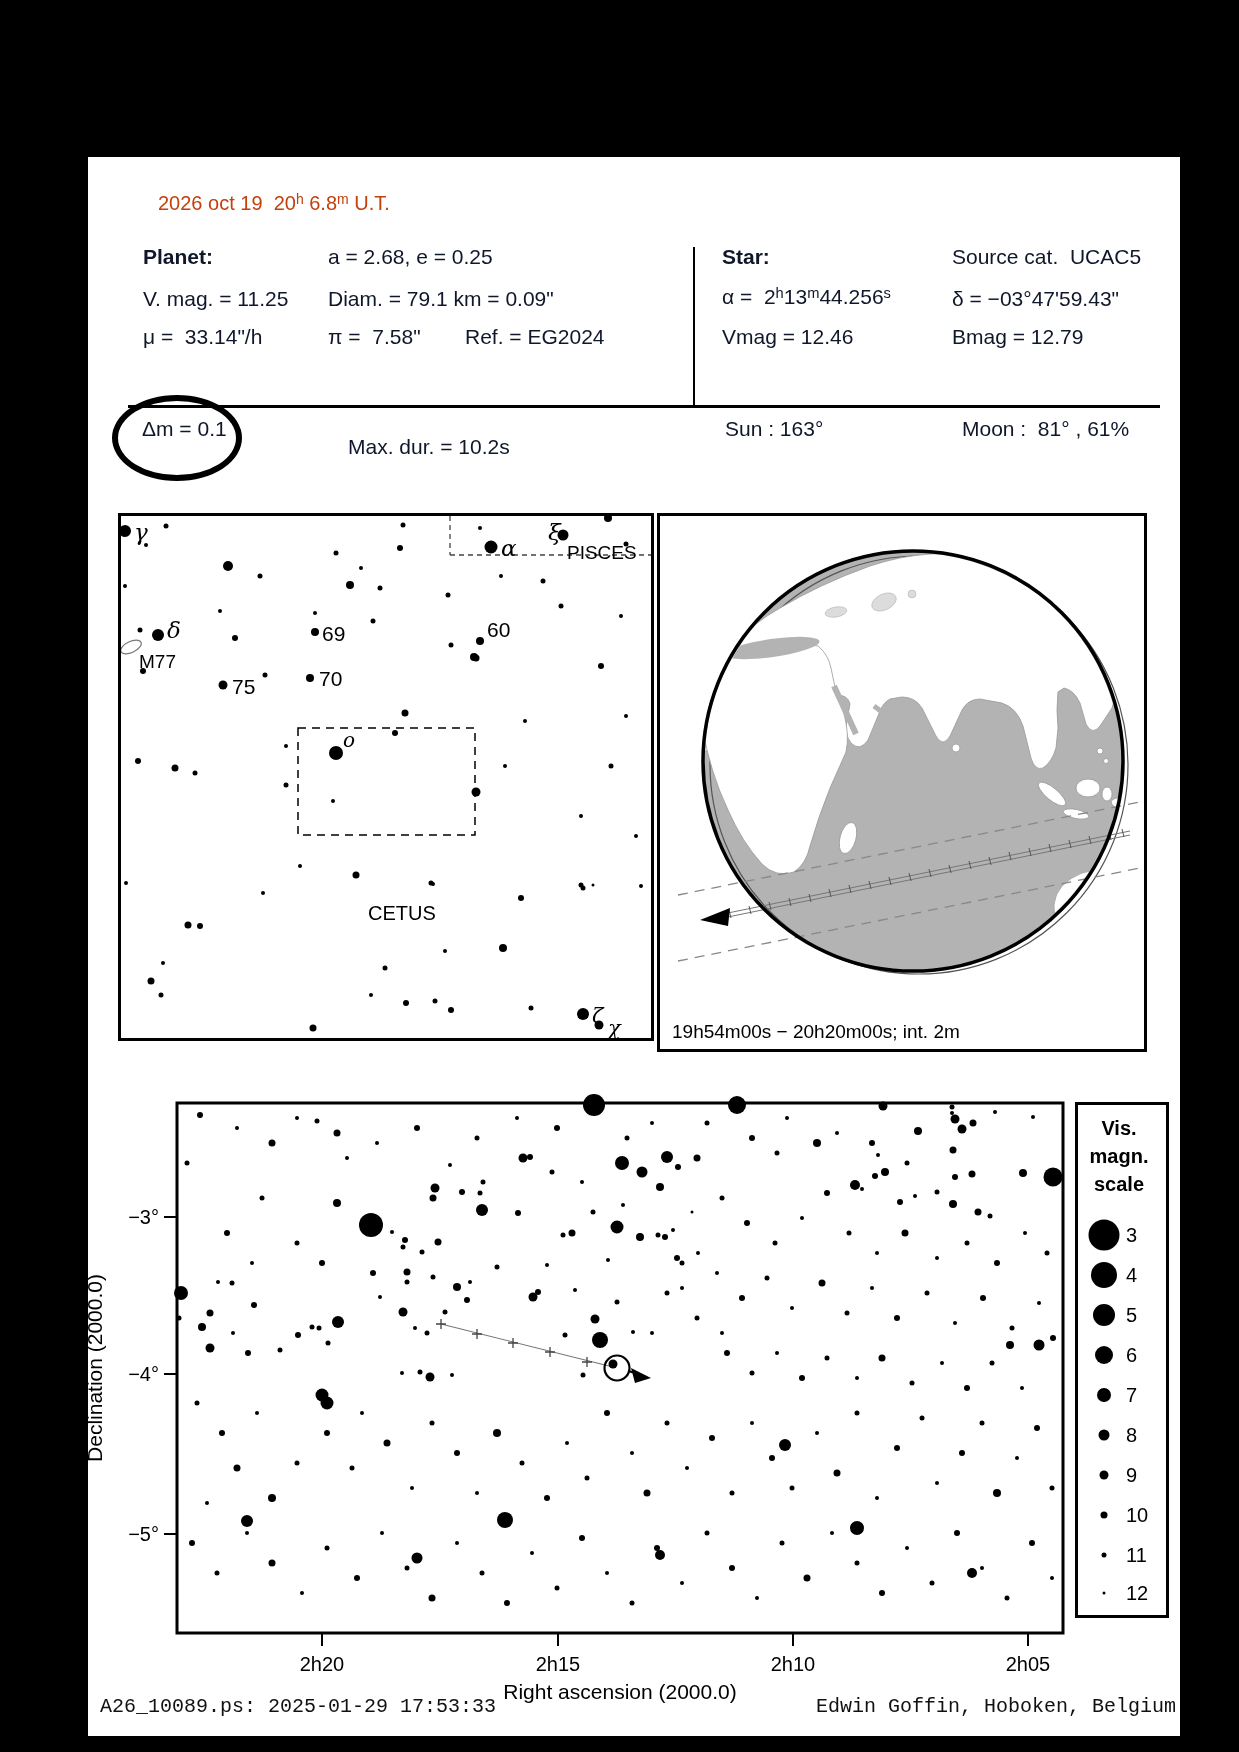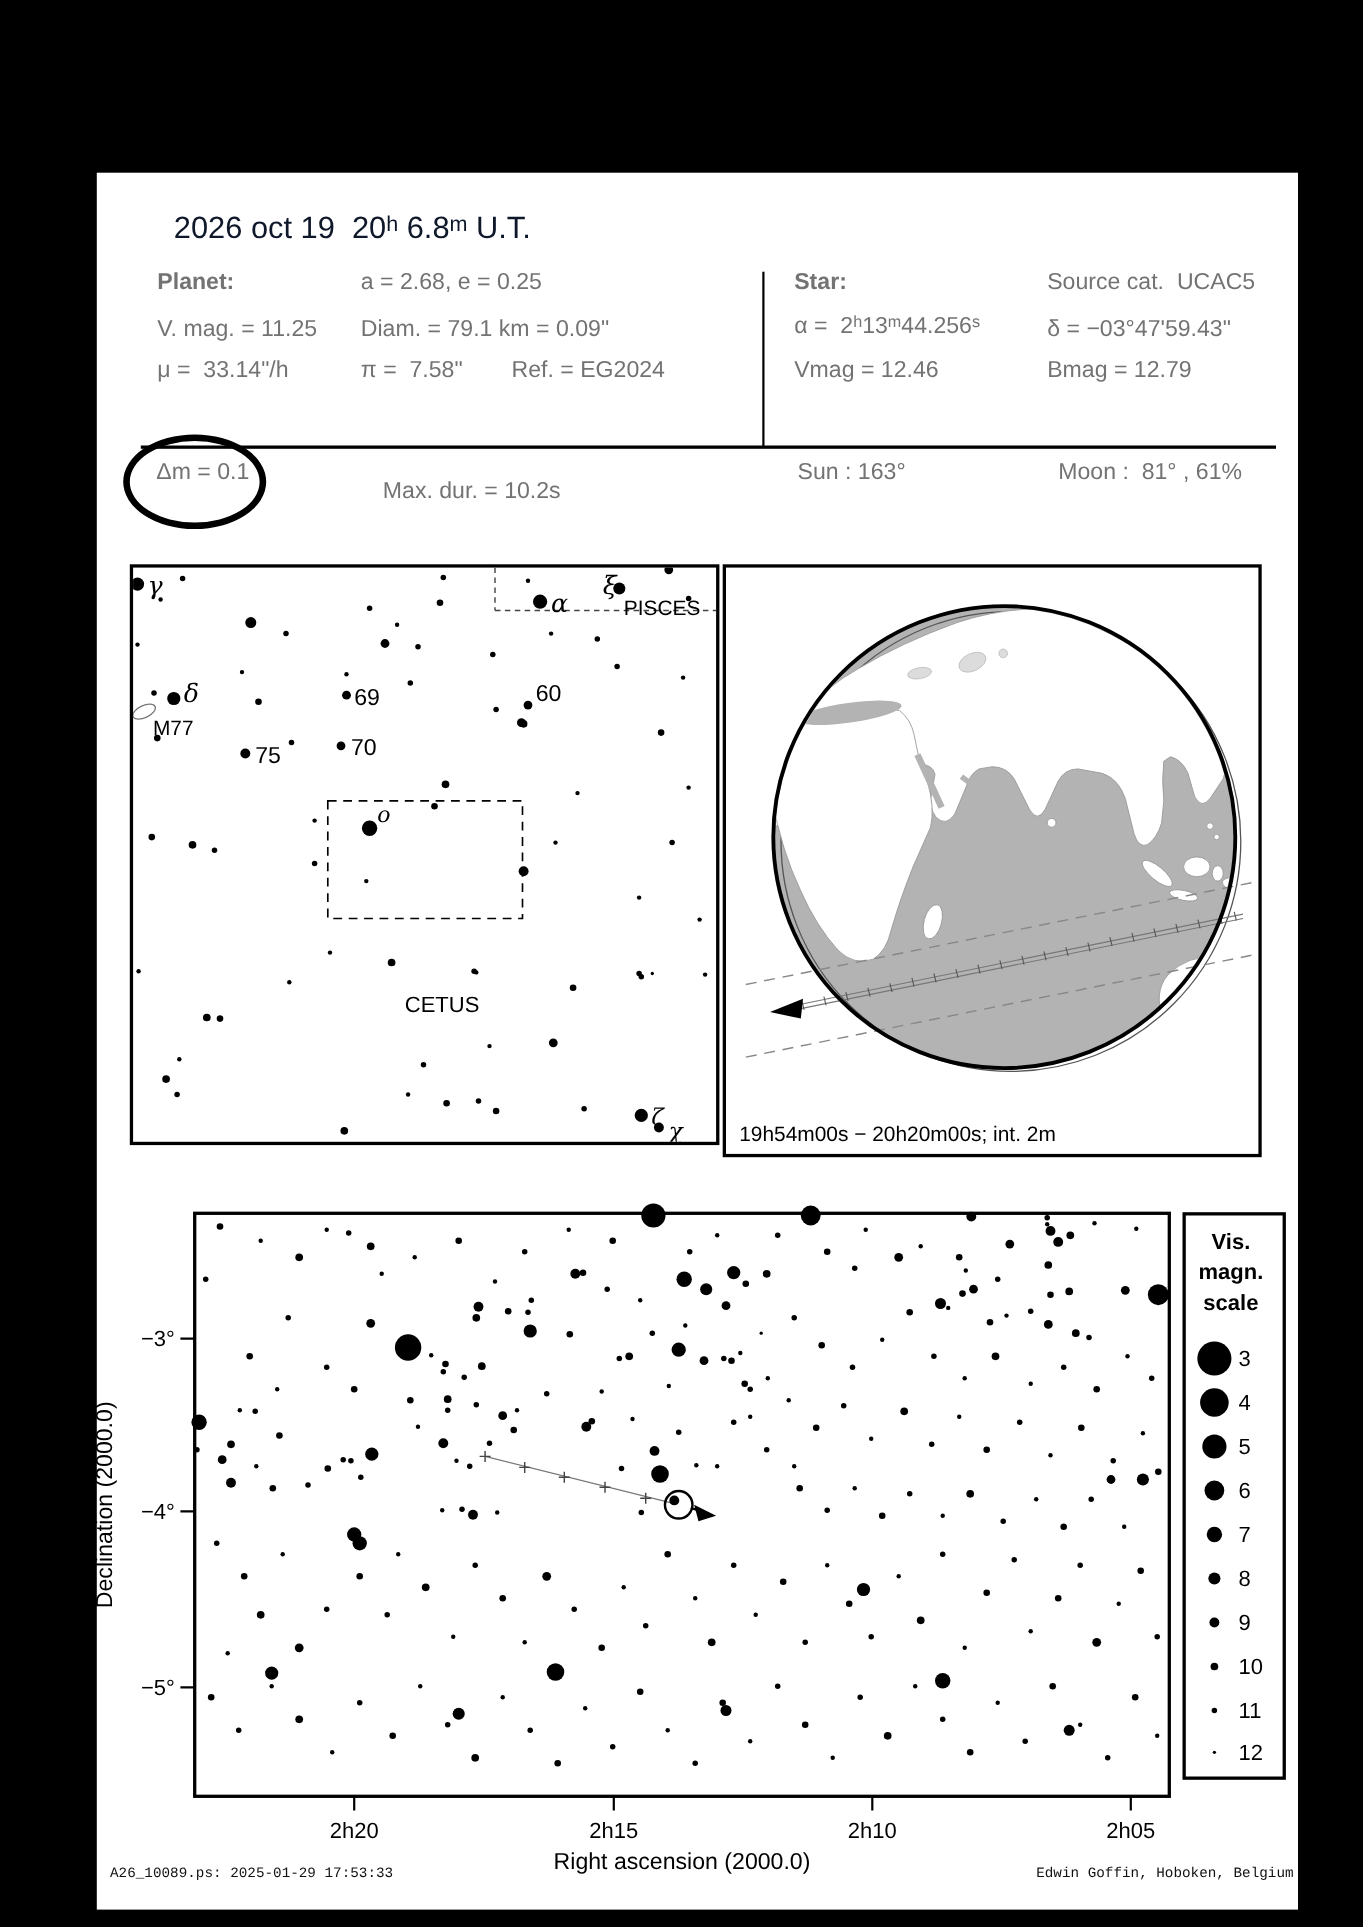--- a/index.html
+++ b/index.html
@@ -1,34 +1,34 @@
 <!DOCTYPE html>
 <html><head>
 <meta charset="utf-8">
 <style>
   html,body{margin:0;padding:0;background:#000;}
   body{width:1239px;height:1752px;position:relative;font-family:"Liberation Sans",sans-serif;}
   #canvas{position:absolute;left:0;top:0;width:1239px;height:1752px;background:#000;overflow:hidden;}
   #page{position:absolute;left:88px;top:157px;width:1092px;height:1579px;background:#fff;}
   .abs{position:absolute;white-space:pre;}
-  .t21{font-size:21px;color:#737373;}
+  .t21{font-size:21px;color:#0f172a;}
   .bold{font-weight:bold;}
   #title{left:45px;top:-4px;font-size:34px;font-weight:bold;letter-spacing:.5px;color:#000;}
-  #subtitle{left:70px;top:34px;font-size:28px;color:#0f172a;}
+  #subtitle{left:70px;top:34px;font-size:20px;color:#c2410c;}
   #subtitle sup,.supline sup{font-size:70%;vertical-align:6px;}
   .vdiv{position:absolute;left:605px;top:90px;width:2px;height:160px;background:#000;}
   .hrule{position:absolute;left:40px;top:248px;width:1032px;height:3px;background:#000;}
   .dm-ellipse{position:absolute;left:24px;top:238px;width:118px;height:74px;border:6px solid #000;border-radius:50%;}
   .panel{position:absolute;border:3px solid #000;background:#fff;}
   #finder-box{left:30px;top:356px;width:530px;height:522px;}
   #globe-box{left:569px;top:356px;width:484px;height:533px;}
   #globe-caption{position:absolute;left:12px;bottom:6px;font-size:19px;color:#000;}
   #legend-box{left:987px;top:945px;width:88px;height:510px;}
   #chart-svg{position:absolute;left:-10px;top:936px;width:1060px;height:612px;}
-  #footer{position:absolute;left:0;top:1538px;width:100%;height:24px;font-family:"Liberation Mono","DejaVu Sans Mono",monospace;font-size:13px;color:#111;}
+  #footer{position:absolute;left:0;top:1538px;width:100%;height:24px;font-family:"Liberation Mono","DejaVu Sans Mono",monospace;font-size:20px;color:#111;}
   #footer .fl{position:absolute;left:12px;}
   #footer .fc{position:absolute;left:0;width:100%;text-align:center;}
   #footer .fr{position:absolute;right:4px;}
   svg text{fill:#000;}
 </style>
 </head>
 <body>
 
 <div id="canvas">
   <div id="page">

